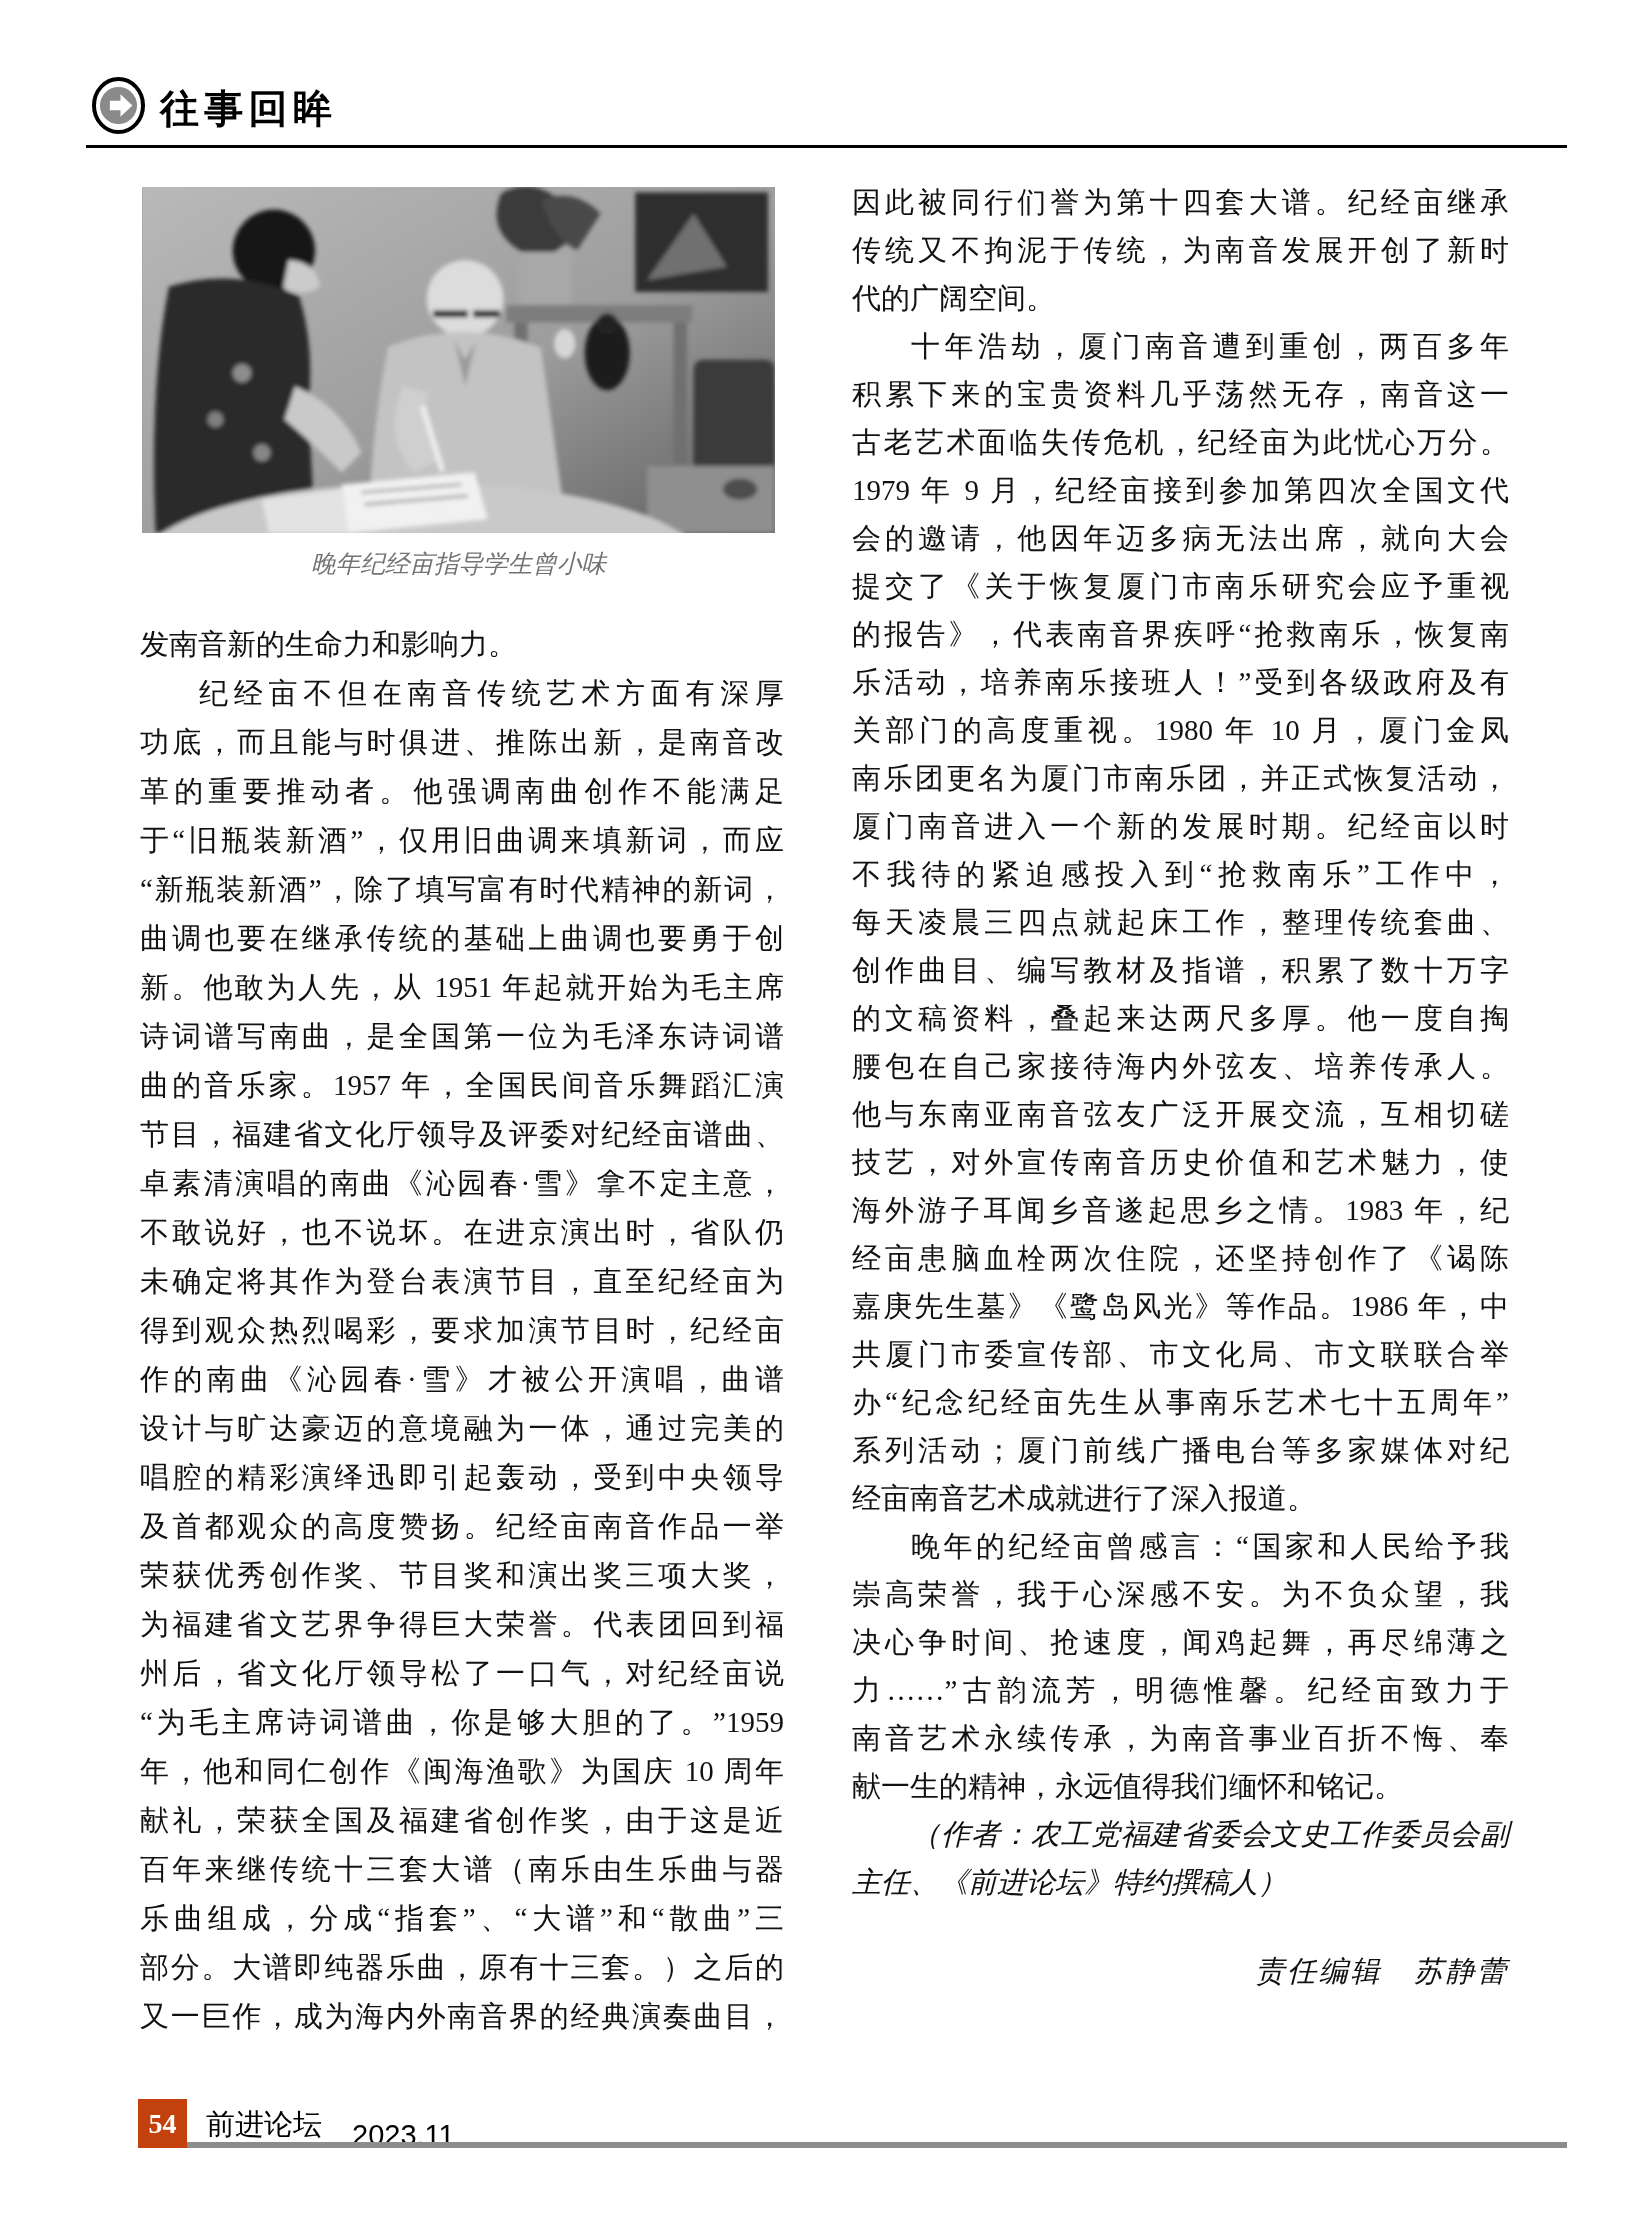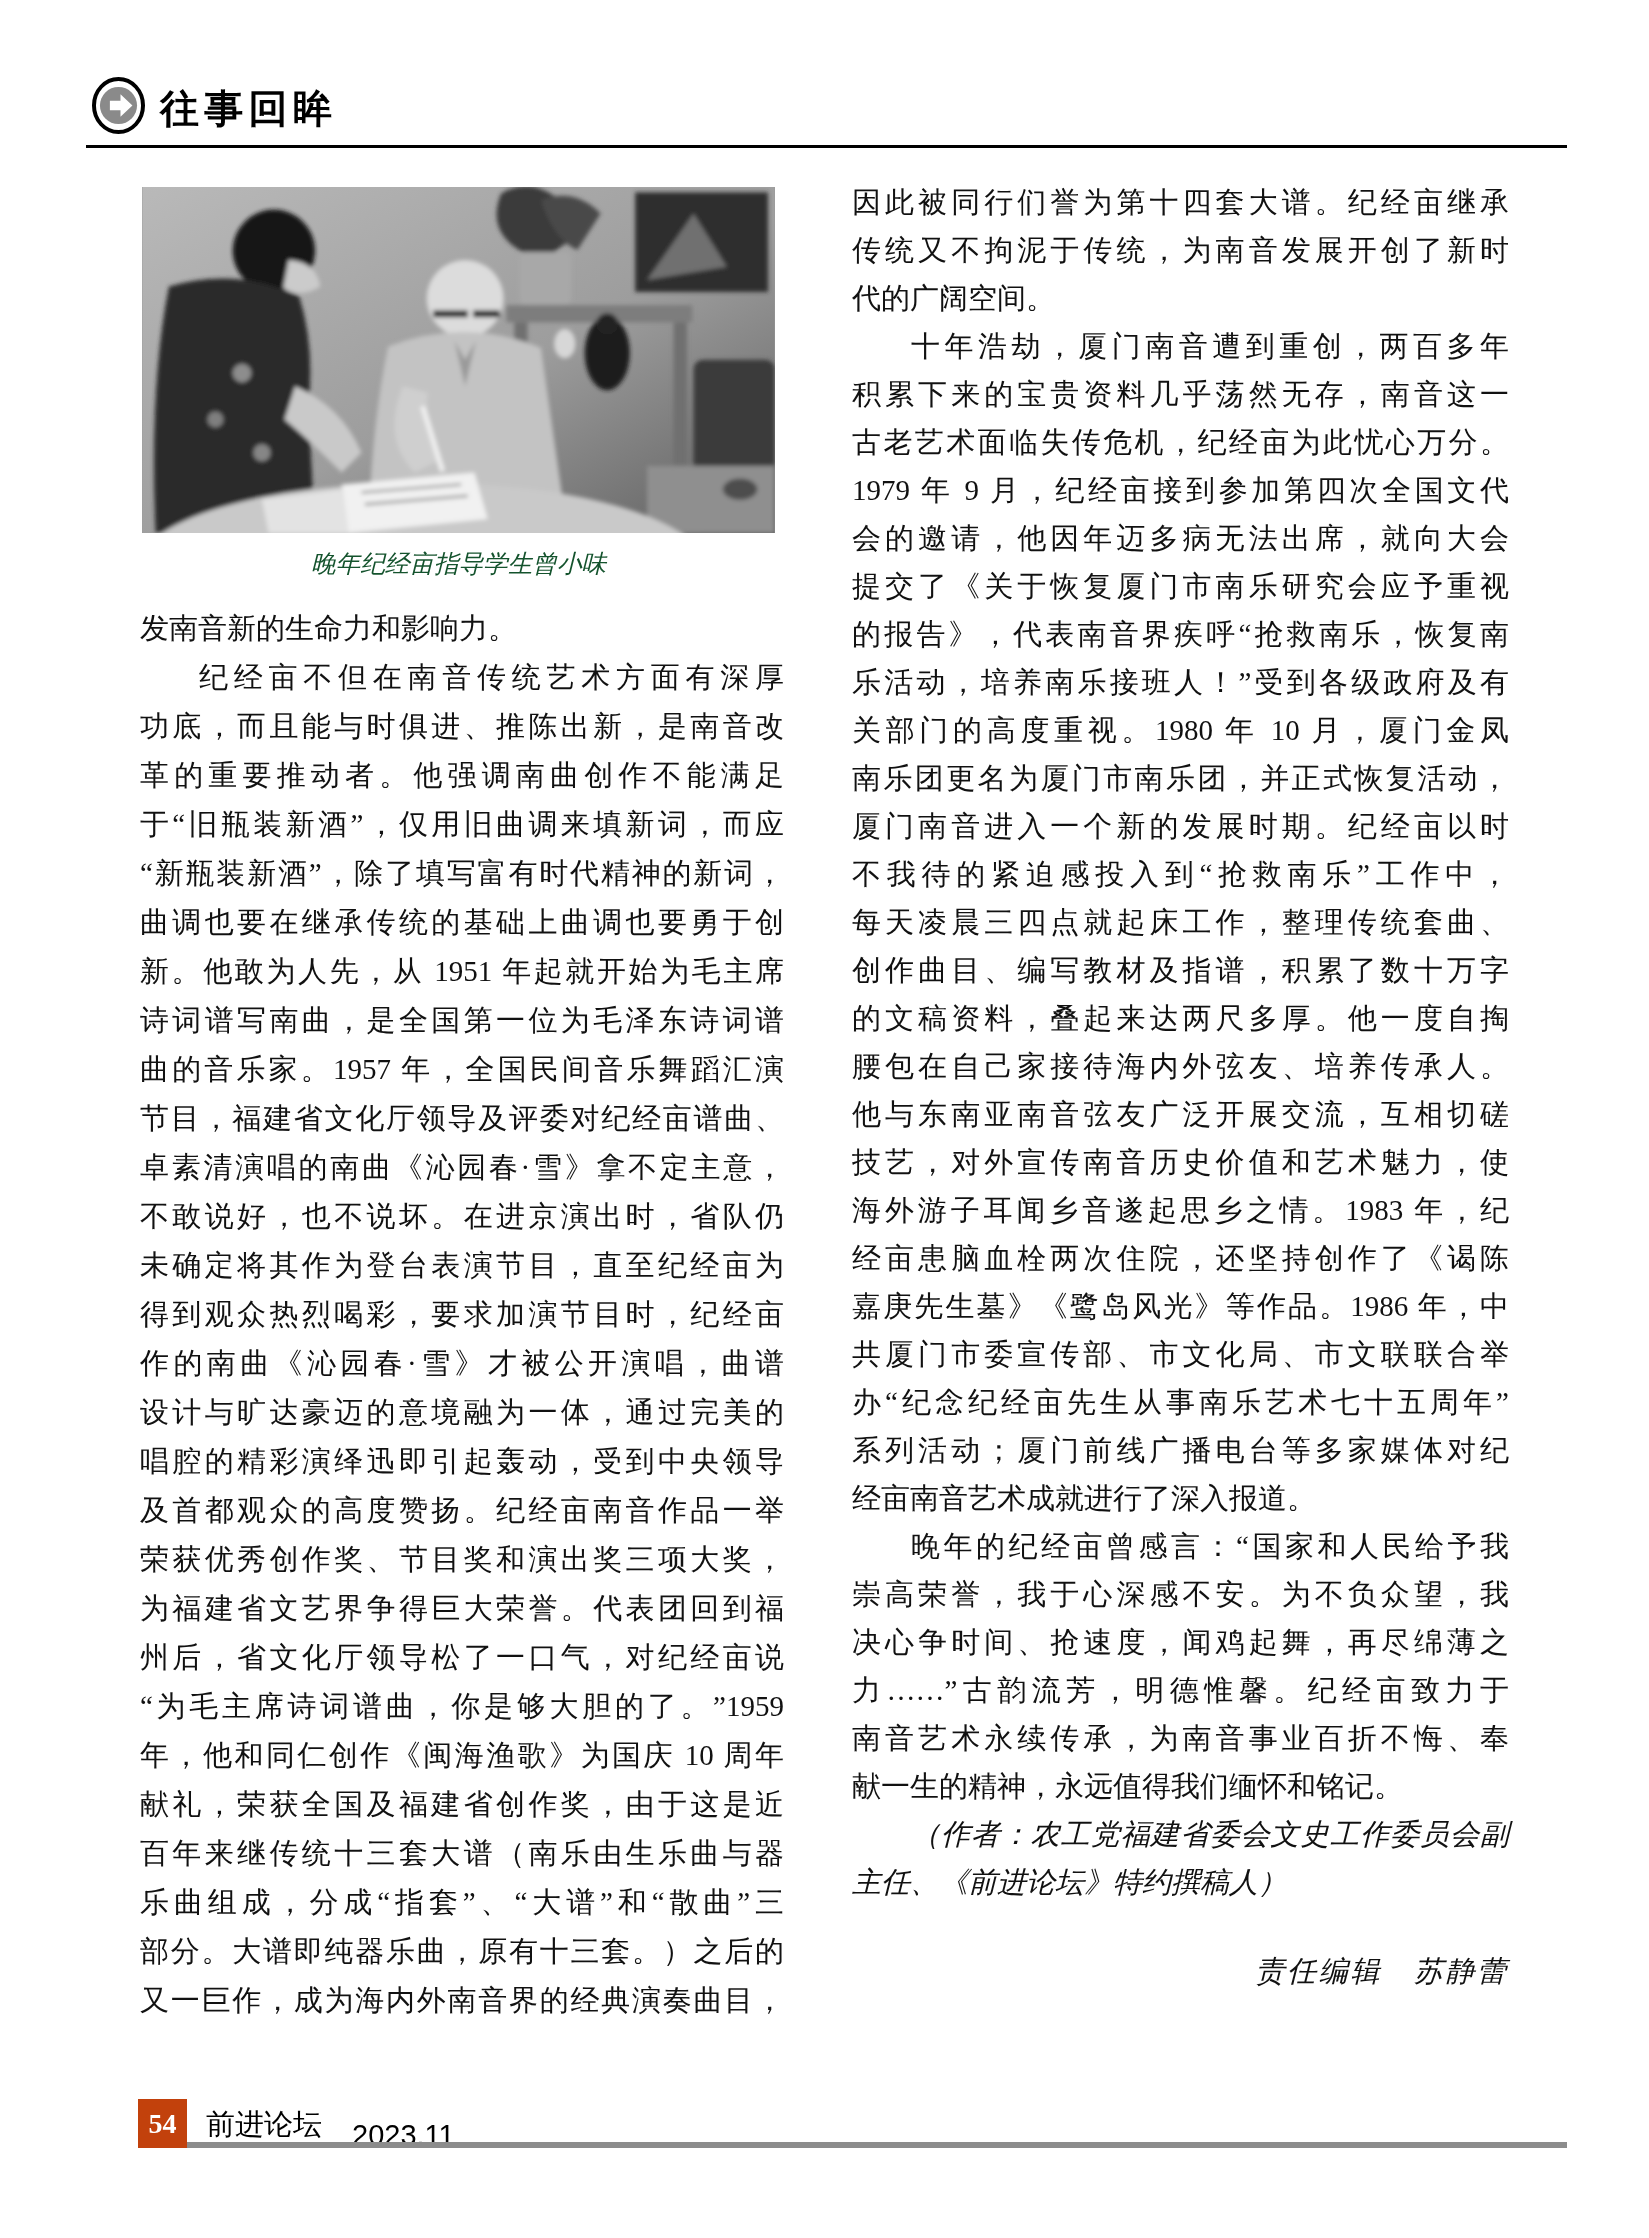--- a/index.html
+++ b/index.html
@@ -20,25 +20,25 @@
     font-weight:bold;font-size:39px;letter-spacing:5.3px;color:#000;
   }
   #header-rule{position:absolute;left:86px;top:145px;width:1481px;height:3.3px;background:#000;}
   
   #article-photo{
     position:absolute;left:142px;top:187px;width:633px;height:346px;
     background:#9a9a9a;overflow:hidden;
   }
   #photo-caption{
     position:absolute;left:142px;top:544px;width:633px;height:40px;
-    text-align:center;font-size:24.6px;font-style:italic;line-height:40px;color:#14532d;
+    text-align:center;font-size:24.6px;font-style:italic;line-height:40px;color:#737373;
   }
   
   .col{position:absolute;font-size:29px;}
-  #left-col{left:140px;top:604px;width:644px;}
+  #left-col{left:140px;top:620px;width:644px;}
   #right-col{left:852px;top:178px;width:657px;}
   .line{
     text-align:justify;
     text-align-last:justify;
     text-justify:inter-character;
     white-space:nowrap;
     overflow:visible;
   }
   #left-col .line{height:49px;line-height:49px;}
   #right-col .line{height:48px;line-height:48px;}

